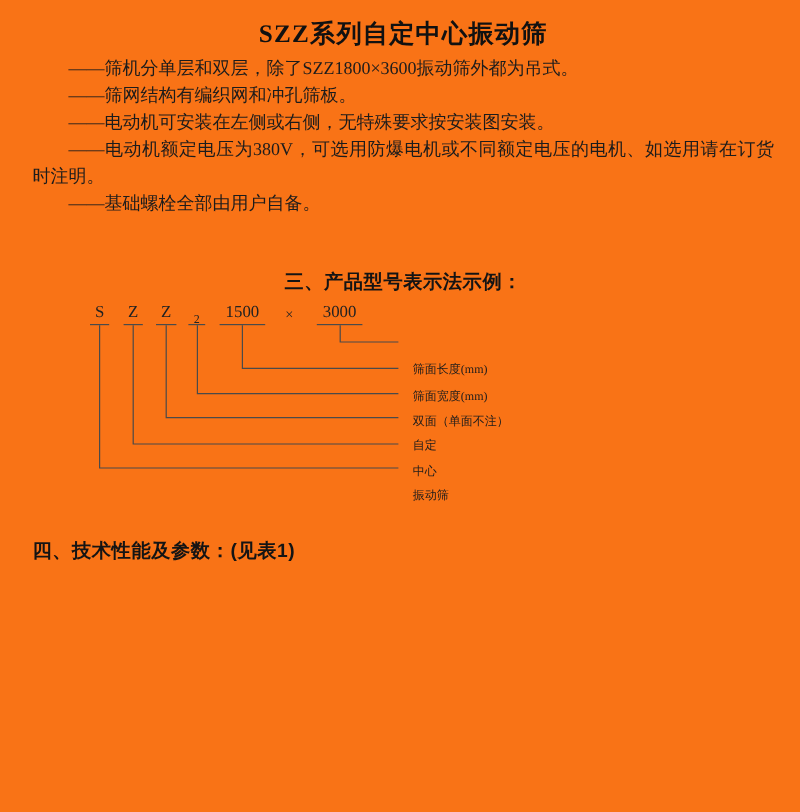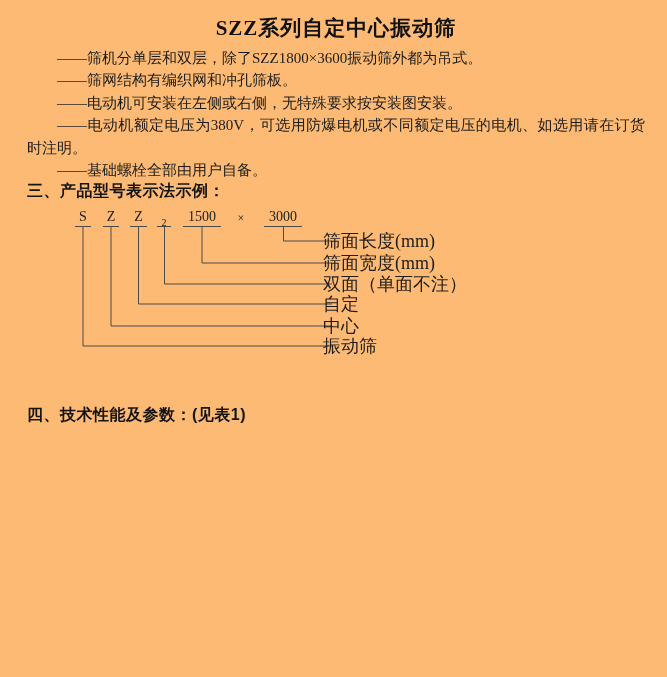--- a/index.html
+++ b/index.html
@@ -1,21 +1,21 @@
 <!DOCTYPE html>
 <html><head>
 <meta charset="utf-8">
 <style>
   html,body{margin:0;padding:0;background:#ffffff;}
   .page{
     position:relative;
     width:667px;height:677px;
     box-sizing:border-box;
     padding:0 22px 0 27px;
-    background:#fdba74;
+    background:#f97316;
     color:#1c1c1c;
     font-family:"Liberation Serif","DejaVu Serif",serif;
     overflow:hidden;
   }
   .doc-title{
     margin:14px 0 0 0;
     text-align:center;
     font-family:"Liberation Serif","DejaVu Serif",serif;
     font-weight:bold;
     font-size:21px;
@@ -25,21 +25,21 @@
   .sec-heading{
     margin:0;
     font-family:"Liberation Sans","DejaVu Sans",sans-serif;
     font-weight:bold;
     font-size:16px;
     color:#141414;
     letter-spacing:0.5px;
   }
   .h1{margin-top:12px;}
   .h2{margin-top:19px;}
-  .h3{}
+  .h3{margin-top:44px;text-align:center;}
   .h4{margin-top:46px;}
   .body-par{
     margin:7px 0 0 0;
     font-size:15px;
     line-height:26px;
     text-align:justify;
     text-indent:2em;
     color:#1c1c1c;
   }
   .bullets{margin-top:5px;}
@@ -74,26 +74,27 @@
     top:6px;
   }
   .code-x{
     border-bottom:none;
     font-size:12px;
     line-height:18px;
   }
   .connector-svg{position:absolute;left:0;top:0;}
   .diagram-label{
     position:absolute;
-    left:296px;
+    left:317px;
     height:20px;
     line-height:20px;
-    font-size:18px;
+    font-size:10px;
     color:#1c1c1c;
     white-space:nowrap;
+    margin-top:24px;
   }
 </style>
 </head>
 <body>
 
 <div class="page">
 
   <div class="doc-title">SZZ系列自定中心振动筛</div>
 
 

